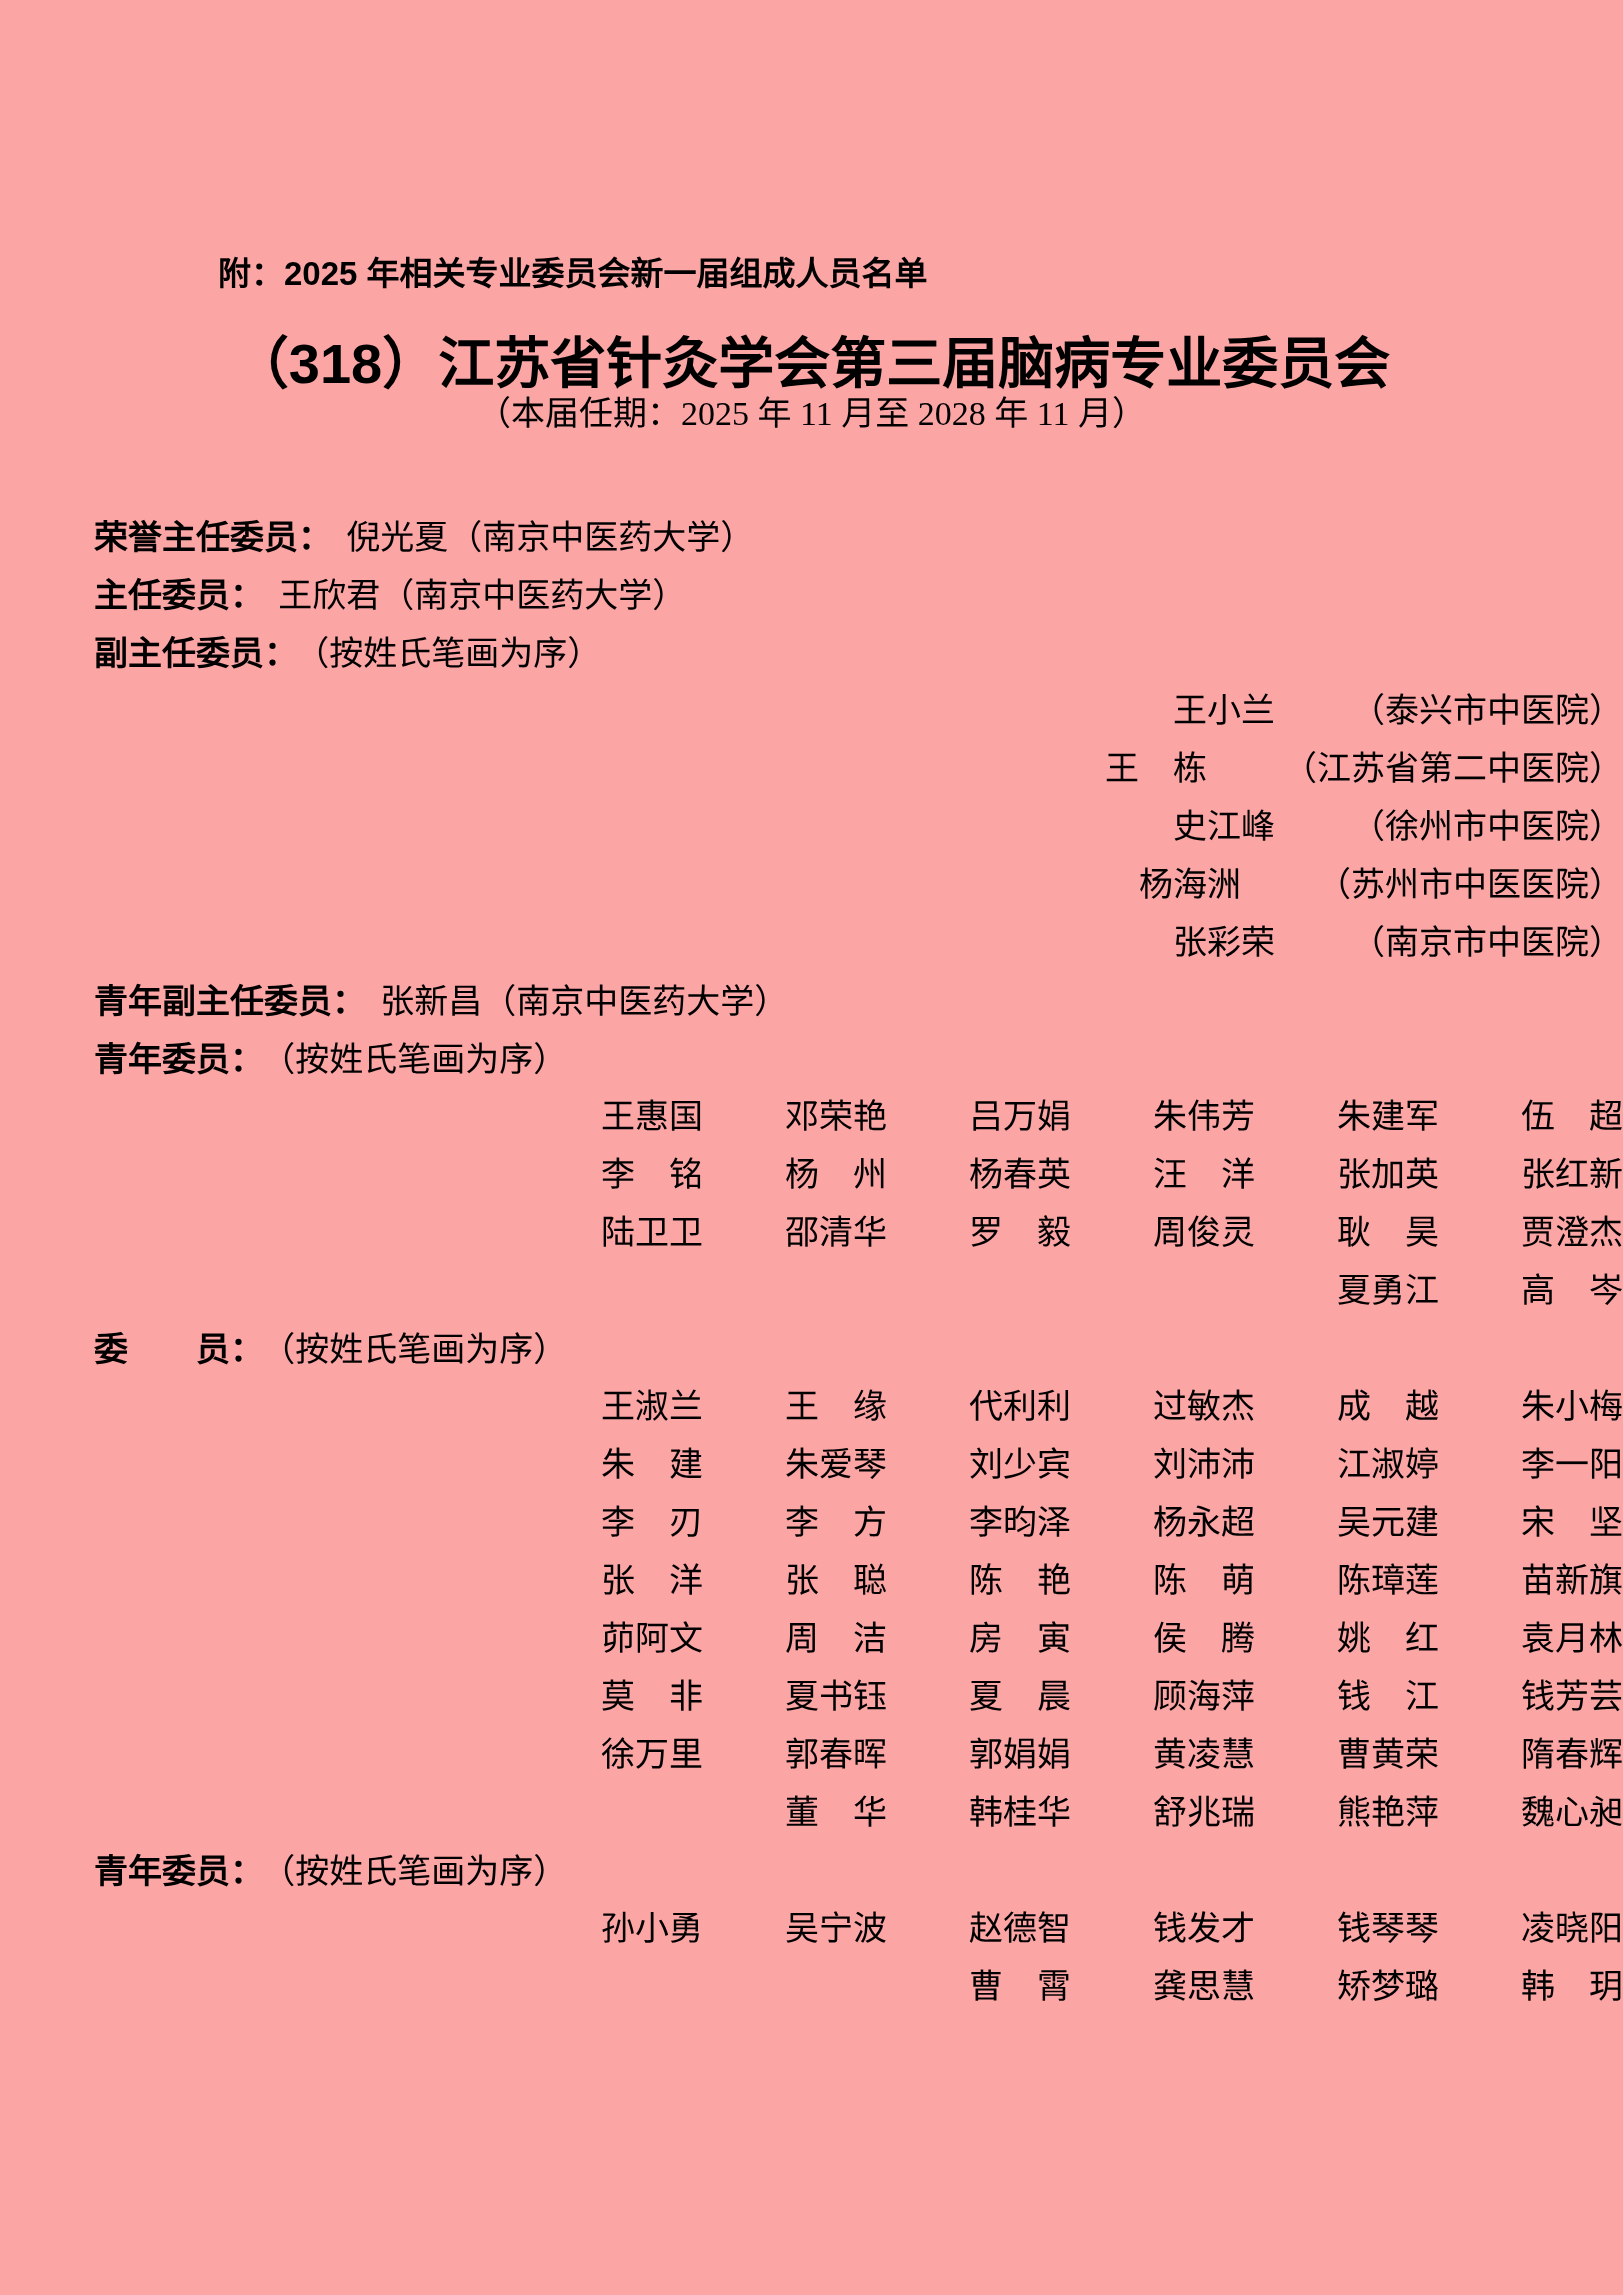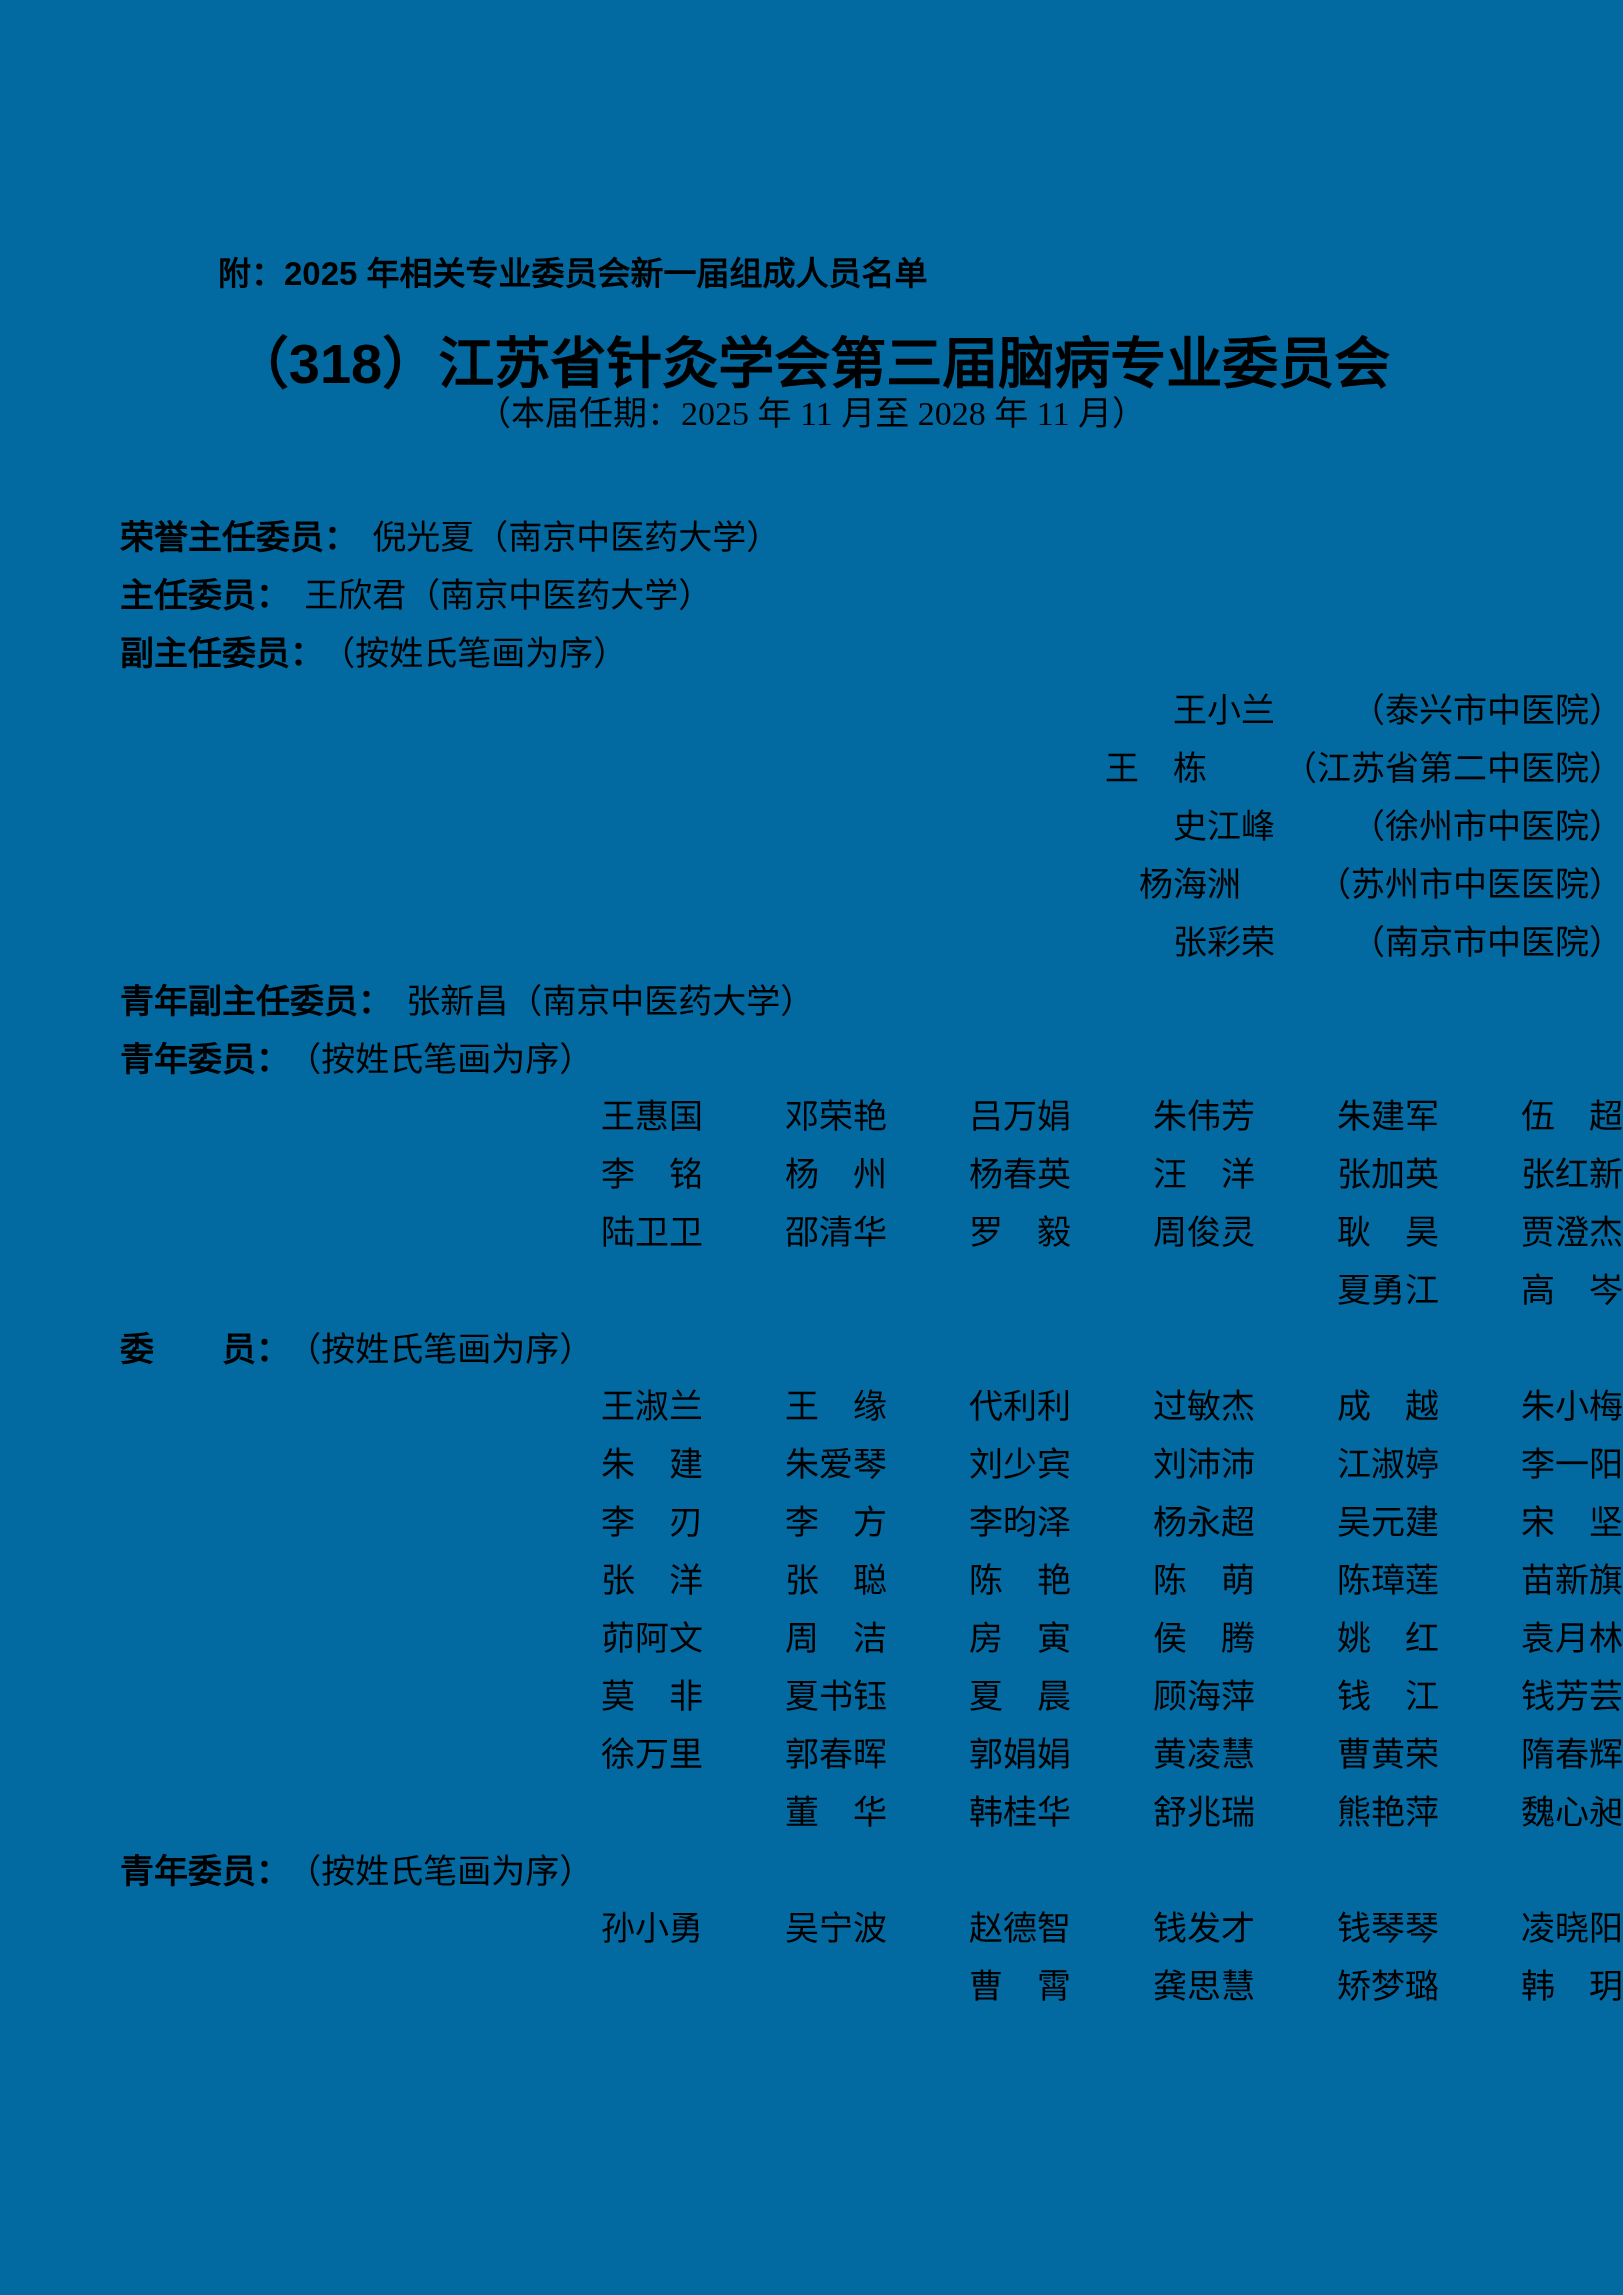--- a/index.html
+++ b/index.html
@@ -5,21 +5,21 @@
 <style>
   html, body { margin: 0; padding: 0; }
   body {
     background: #ffffff;
     font-family: "Liberation Serif", serif;
   }
   .doc {
     position: relative;
     width: 1623px;
     height: 2295px;
-    background: #0369a1;
+    background: #fca5a5;
     color: #000000;
     overflow: hidden;
   }
   .attachment-note {
     position: absolute;
     left: 218px;
     top: 255px;
     font-family: "Liberation Sans", sans-serif;
     font-weight: bold;
     font-size: 33px;
@@ -52,21 +52,21 @@
   .lines {
     position: absolute;
     left: 0;
     top: 508px;
     width: 1623px;
   }
   .line {
     height: 58px;
     line-height: 58px;
     font-size: 34px;
-    padding-left: 120px;
+    padding-left: 94px;
     white-space: nowrap;
   }
   .line.indent { padding-left: 295px; text-align: right; }
   .label {
     font-family: "Liberation Sans", sans-serif;
     font-weight: bold;
     margin-right: 14.3px;
   }
   .value, .note, .vname, .vorg, .gcell {
     font-family: "Liberation Serif", serif;

